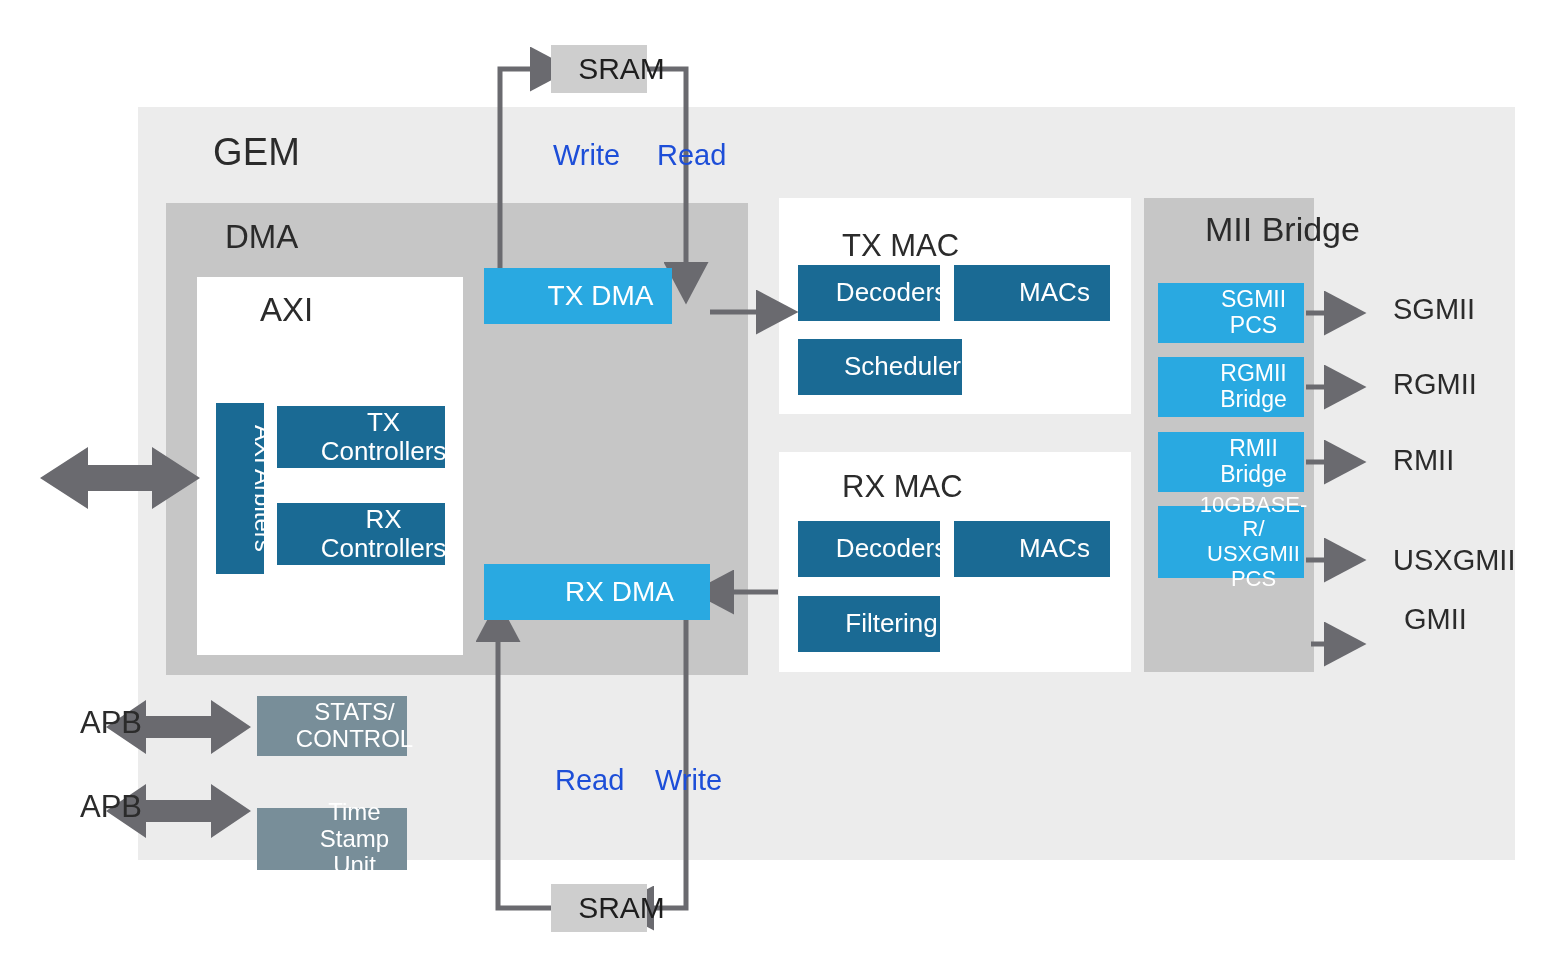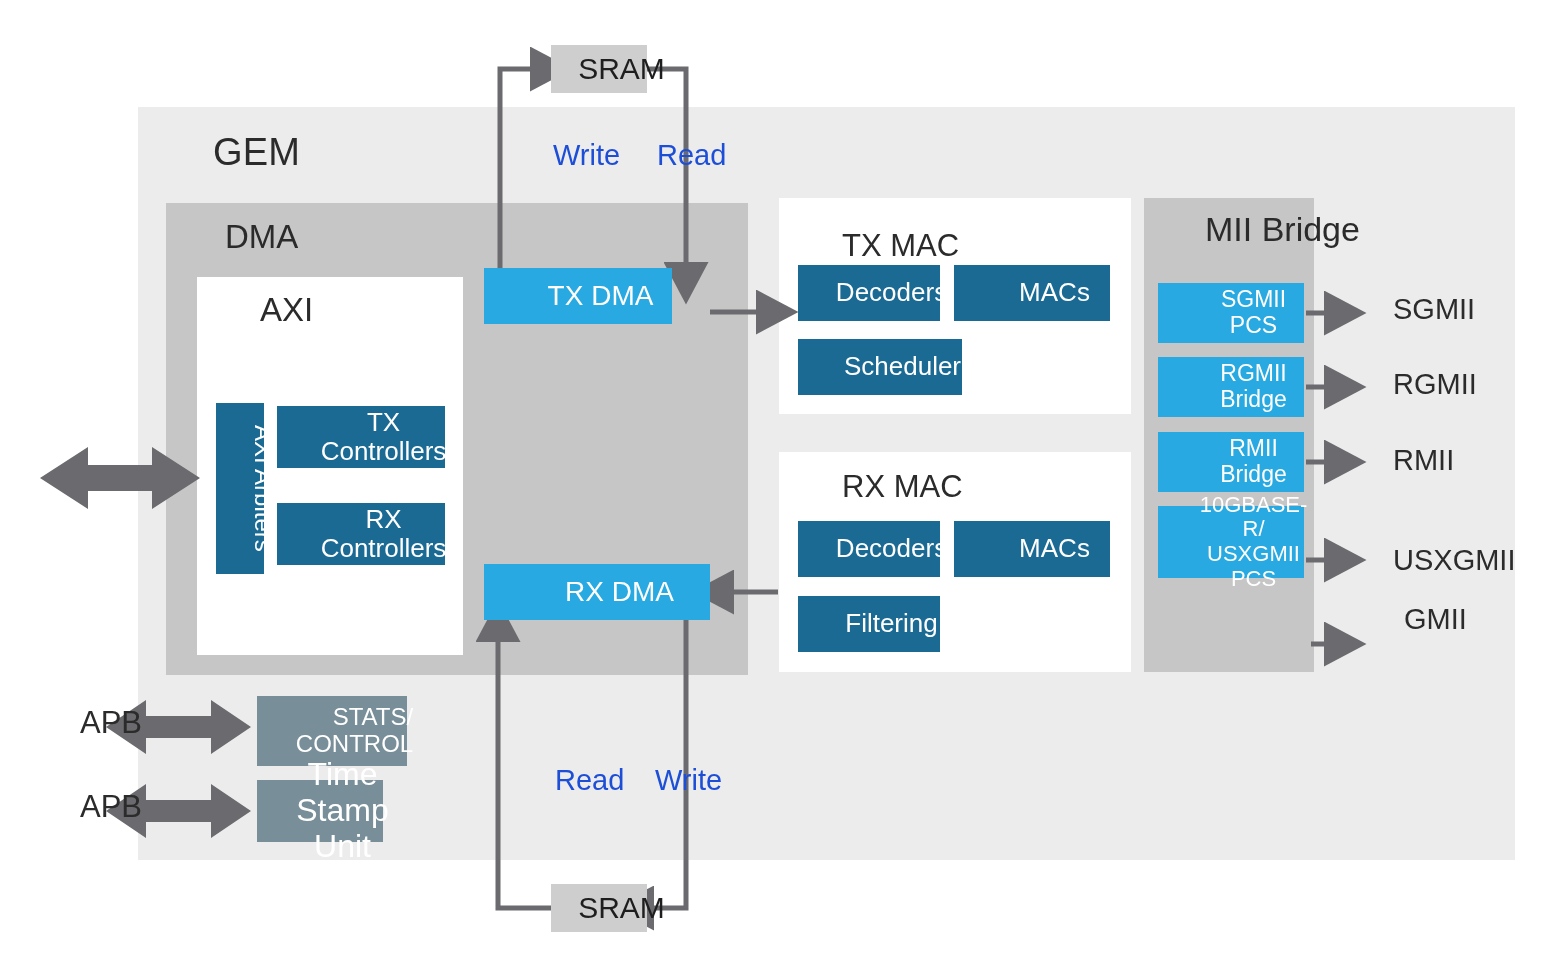--- a/index.html
+++ b/index.html
@@ -103,22 +103,22 @@
 
   
   .sram{
     width:96px; height:48px; font-size:30px;
     background:#cecece; color:#1e1e1e;
   }
   .sram-top{ left:551px; top:45px; }
   .sram-bot{ left:551px; top:884px; }
 
   
-  .stats-box{ left:257px; top:696px; width:150px; height:70px; font-size:24px;text-align:right; }
-  .tsu-box{   left:257px; top:780px; width:126px; height:62px; font-size:32px; }
+  .stats-box{ left:257px; top:696px; width:150px; height:60px; font-size:24px; }
+  .tsu-box{   left:257px; top:808px; width:150px; height:62px; font-size:24px; }
 
   
   .lbl{ color:#2b2b2b; white-space:nowrap; }
   .lbl-gray{ color:#1d4ed8; }
   .wr-top-write{ left:508px; top:139px; font-size:29px; }
   .wr-top-read { left:612px; top:139px; font-size:29px; }
   .wr-bot-read { left:510px; top:764px; font-size:29px; }
   .wr-bot-write{ left:610px; top:764px; font-size:29px; }
 
   .apb1{ left:35px; top:705px; font-size:31px; }

